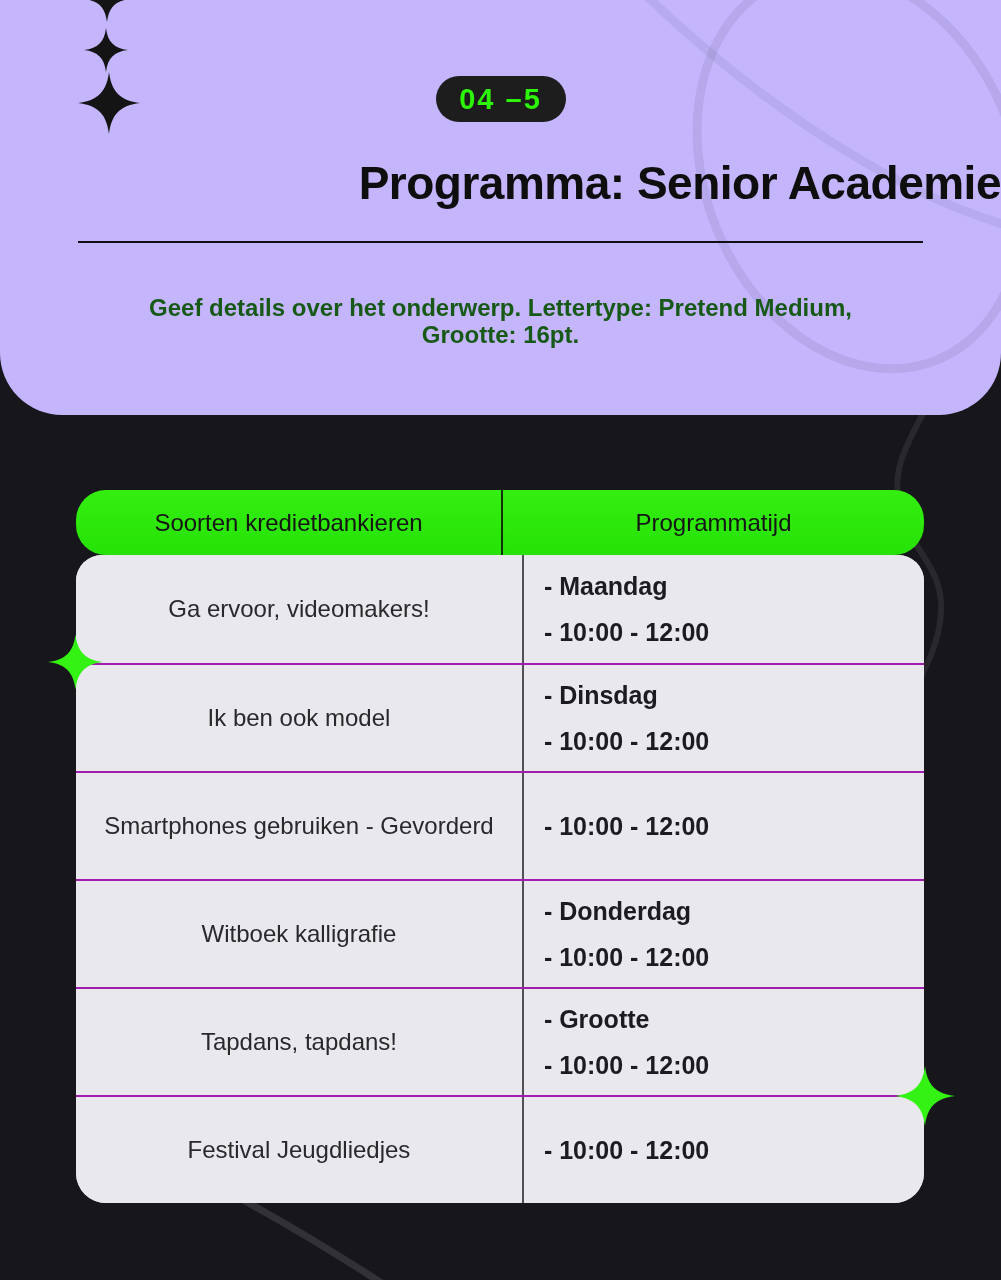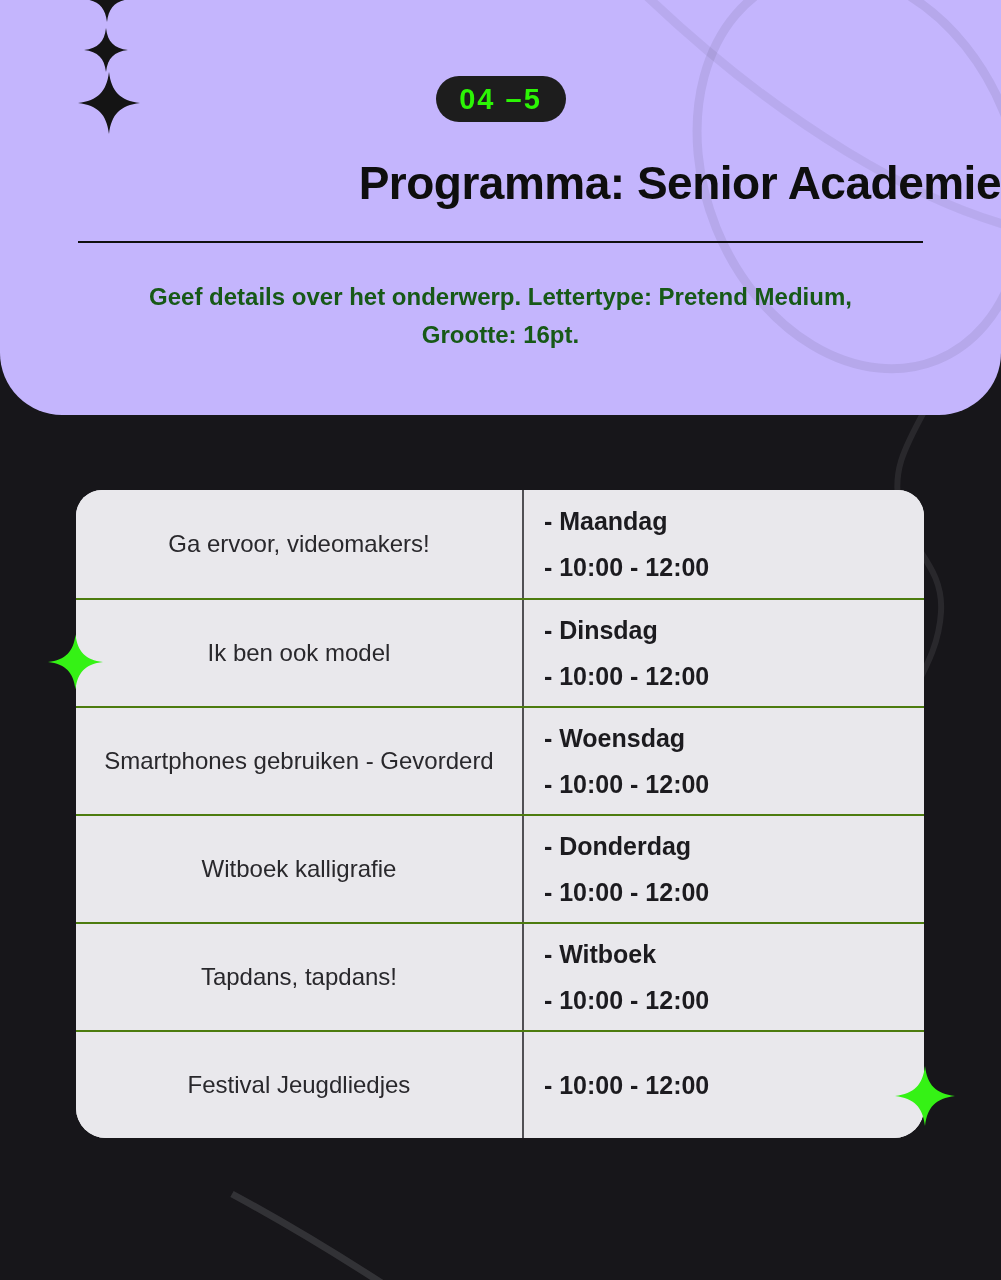--- a/index.html
+++ b/index.html
@@ -28,41 +28,41 @@
     position:absolute;left:0;top:156px;width:100%;text-align:right;
     font-size:46px;font-weight:700;color:#0e0e0e;letter-spacing:-0.5px;
   }
   .h-divider{
     position:absolute;left:78px;top:241px;width:845px;height:2px;background:#101010;
   }
   .subtitle{
     position:absolute;left:0;width:100%;text-align:center;
     font-size:24px;font-weight:700;color:#175917;
   }
-  .subtitle.line1{top:283px;}
+  .subtitle.line1{top:294px;}
   .subtitle.line2{top:321px;}
 
   
   .schedule{position:absolute;left:76px;top:490px;width:848px;z-index:2;}
   .t-header{
     width:848px;height:65px;border-radius:30px;
     background:linear-gradient(180deg,#34ee11 0%,#27e206 100%);
     display:flex;box-sizing:border-box;
   }
   .t-header .hcell{
     display:flex;align-items:center;justify-content:center;
     font-size:24px;font-weight:500;color:#151515;box-sizing:border-box;
   }
   .hcell.c1{width:425px;}
   .hcell.c2{width:423px;border-left:2px solid rgba(15,15,15,0.85);}
   .t-body{
     width:848px;border-radius:26px 26px 30px 30px;overflow:hidden;background:#e9e8ec;
   }
   .t-row{display:flex;height:108px;background:#e9e8ec;box-sizing:border-box;}
-  .t-row + .t-row{border-top:2px solid #4d7c0f;}
+  .t-row + .t-row{border-top:2px solid #a21caf;}
   .cell-activity{
     width:470px;display:flex;align-items:center;justify-content:center;
     text-align:center;font-size:24px;color:#29282c;box-sizing:border-box;padding:0 4px;
   }
   .cell-time{
     width:423px;border-left:2px solid rgba(42,41,46,0.8);box-sizing:border-box;
     display:flex;flex-direction:column;justify-content:center;gap:17px;
     padding-left:20px;font-size:25px;font-weight:700;color:#1c1b1f;
   }
   
@@ -95,53 +95,56 @@
   <div class="badge">
     <span>04 –5</span>
   </div>
   <div class="title">Programma: Senior Academie</div>
   <div class="h-divider"></div>
   <div class="subtitle line1">Geef details over het onderwerp. Lettertype: Pretend Medium,</div>
   <div class="subtitle line2">Grootte: 16pt.</div>
 </div>
 
 <div class="schedule">
+  <div class="t-header">
+    <div class="hcell c1">Soorten kredietbankieren</div>
+    <div class="hcell c2">Programmatijd</div>
+  </div>
   <div class="t-body">
     <div class="t-row">
       <div class="cell-activity">Ga ervoor, videomakers!</div>
       <div class="cell-time">
         <span>- Maandag</span>
         <span>- 10:00 - 12:00</span>
       </div>
     </div>
     <div class="t-row">
       <div class="cell-activity">Ik ben ook model</div>
       <div class="cell-time">
         <span>- Dinsdag</span>
         <span>- 10:00 - 12:00</span>
       </div>
     </div>
     <div class="t-row">
       <div class="cell-activity">Smartphones gebruiken - Gevorderd</div>
       <div class="cell-time">
-        <span>- Woensdag</span>
         <span>- 10:00 - 12:00</span>
       </div>
     </div>
     <div class="t-row">
       <div class="cell-activity">Witboek kalligrafie</div>
       <div class="cell-time">
         <span>- Donderdag</span>
         <span>- 10:00 - 12:00</span>
       </div>
     </div>
     <div class="t-row">
       <div class="cell-activity">Tapdans, tapdans!</div>
       <div class="cell-time">
-        <span>- Witboek</span>
+        <span>- Grootte</span>
         <span>- 10:00 - 12:00</span>
       </div>
     </div>
     <div class="t-row">
       <div class="cell-activity">Festival Jeugdliedjes</div>
       <div class="cell-time">
         <span>- 10:00 - 12:00</span>
       </div>
     </div>
   </div>

